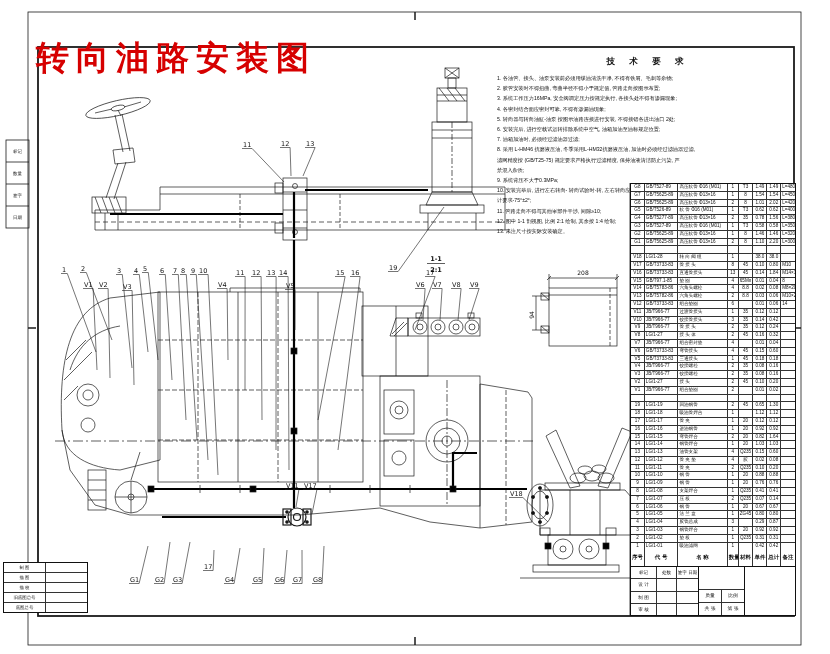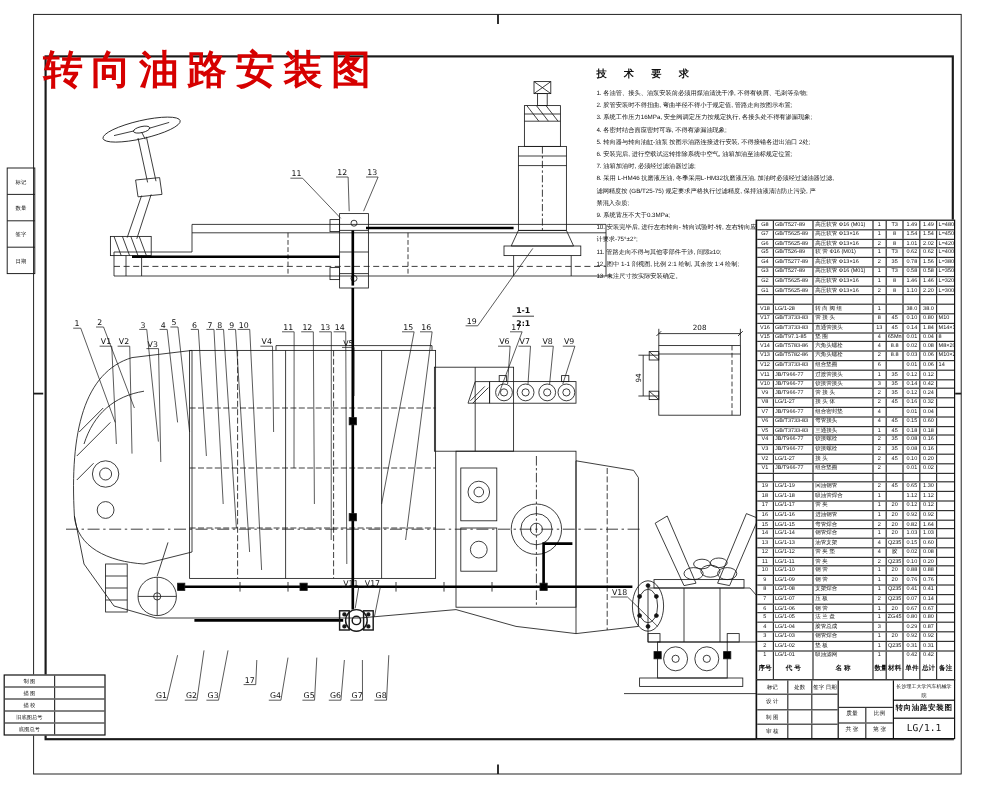--- a/index.html
+++ b/index.html
@@ -11,21 +11,21 @@
   .dim-text{font-size:6px;}
   .sec-text{font-size:6.5px;font-weight:bold;}
   .strip-text{font-size:4.5px;}
 
   
   #main-title{position:absolute;left:36px;top:36px;font-size:33px;font-weight:bold;
     color:#d60000;letter-spacing:7px;font-family:"DejaVu Serif",serif;white-space:nowrap;z-index:5;}
 
   
   #tech-notes{position:absolute;left:497px;top:56px;width:302px;z-index:4;}
-  #tech-notes .tn-head{text-align:left;font-size:8.5px;font-weight:bold;letter-spacing:6px;margin-bottom:5px;}
+  #tech-notes .tn-head{text-align:center;font-size:8.5px;font-weight:bold;letter-spacing:6px;margin-bottom:5px;}
   #tech-notes .tn-line{font-size:5.2px;line-height:10.2px;white-space:nowrap;overflow:hidden;color:#111;}
 
   
   #parts-table{position:absolute;left:630px;top:183px;width:166px;border:1px solid #111;
     box-sizing:border-box;background:#fff;z-index:4;}
   .pt-row{display:flex;height:7.8px;border-bottom:1px solid #333;box-sizing:border-box;}
   .pt-row:last-child{border-bottom:none;}
   .pt-cell{font-size:4.6px;line-height:6.6px;overflow:hidden;white-space:nowrap;
     border-right:1px solid #333;box-sizing:border-box;padding:0 1px;}
   .pt-cell:last-child{border-right:none;}
@@ -951,25 +951,20 @@
       <div id="tb-mid-top"></div>
       <div class="tb-mid-row">
         <div class="tb-mid-cell">质量</div>
         <div class="tb-mid-cell">比例</div>
       </div>
       <div class="tb-mid-row">
         <div class="tb-mid-cell">共 张</div>
         <div class="tb-mid-cell">第 张</div>
       </div>
     </div>
-    <div id="tb-right">
-      <div id="tb-org">长沙理工大学汽车机械学院</div>
-      <div id="tb-name">转向油路安装图</div>
-      <div id="tb-no">LG/1.1</div>
-    </div>
   </div>
 
   <div id="archive-block">
       <div class="ar-row">
         <div class="ar-label">制 图</div>
         <div class="ar-blank"></div>
       </div>
       <div class="ar-row">
         <div class="ar-label">描 图</div>
         <div class="ar-blank"></div>

